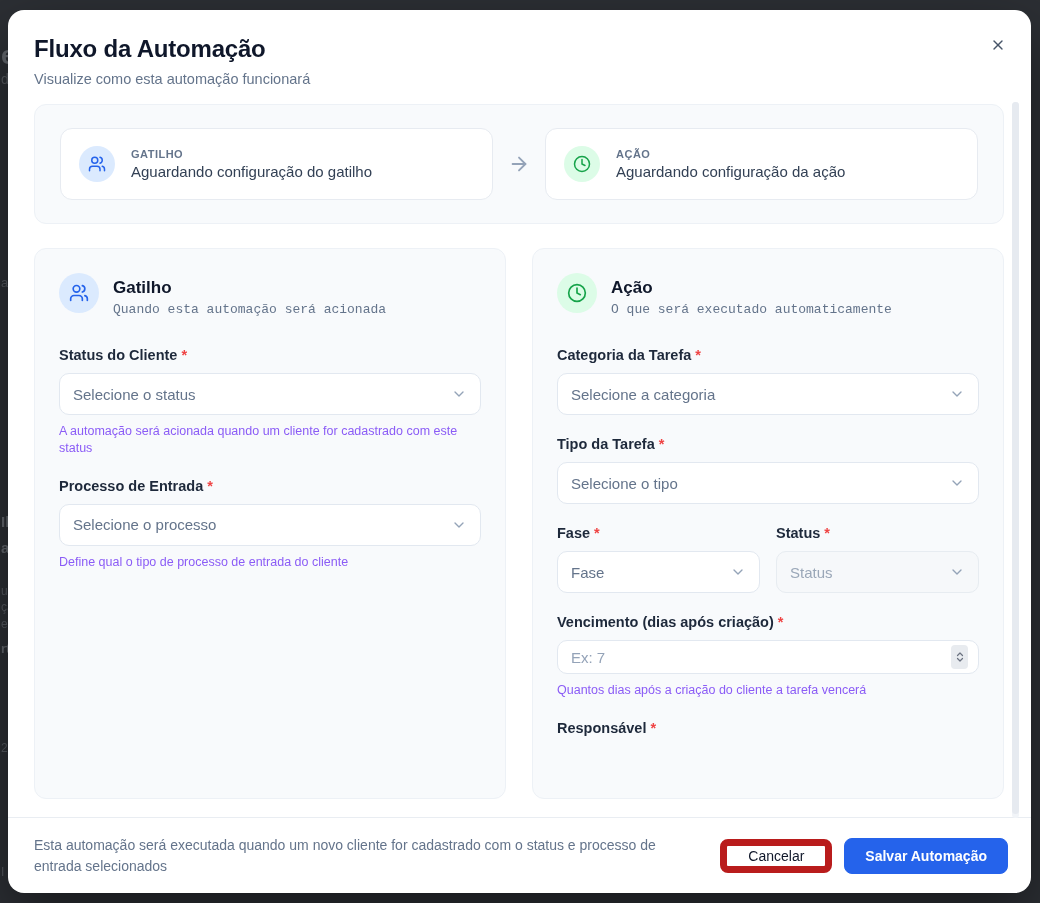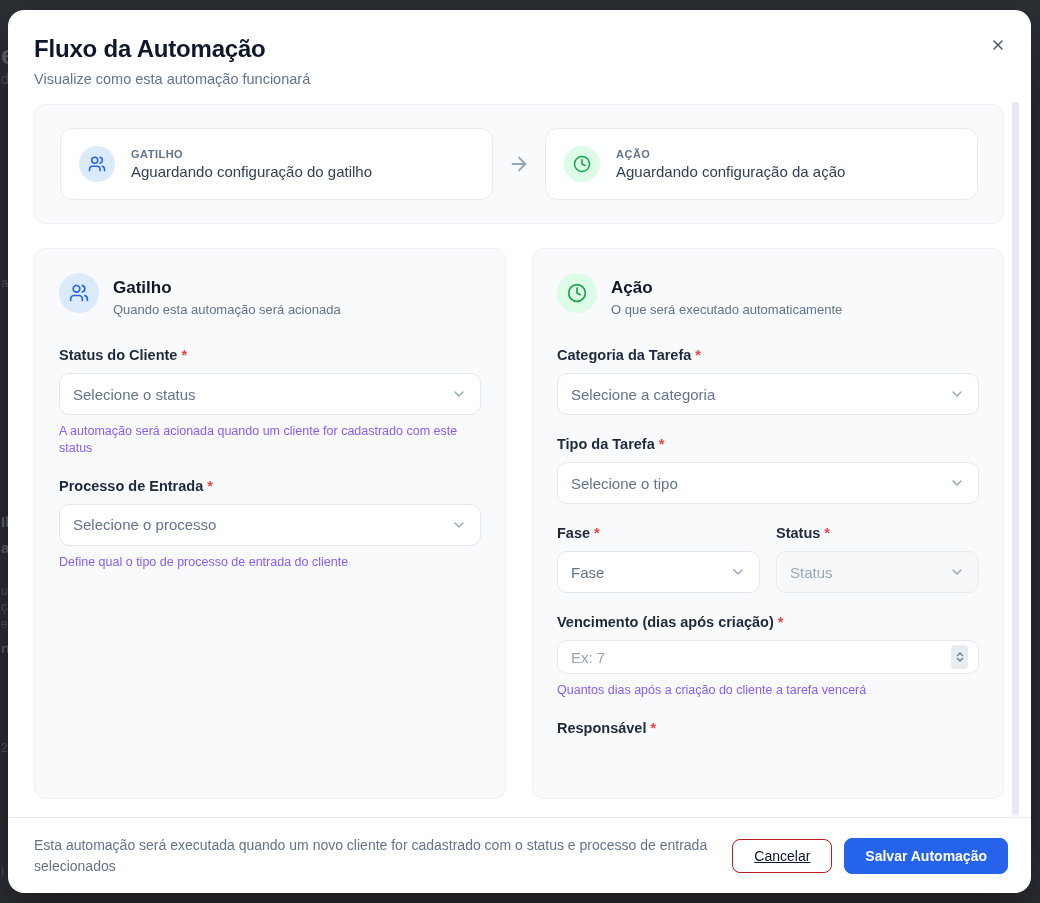--- a/index.html
+++ b/index.html
@@ -34,21 +34,21 @@
   .icon-circle.green{background:#dcfce7;color:#16a34a;}
   .flow-card-text{display:flex;flex-direction:column;min-width:0;}
   .flow-badge{font-size:11px;font-weight:600;letter-spacing:.5px;color:#64748b;}
   .flow-main{font-size:15px;color:#334155;margin-top:3px;white-space:nowrap;}
 
   .panels{display:flex;gap:26px;margin-top:24px;}
   .panel{flex:1 1 0;background:#f8fafc;border:1px solid #edf1f6;border-radius:12px;height:551px;
          box-sizing:border-box;padding:24px;min-width:0;}
   .panel-head{display:flex;gap:14px;align-items:flex-start;}
   .panel-title{margin:5px 0 0;font-size:17px;font-weight:700;color:#0f172a;}
-  .panel-sub{margin:4px 0 0;font-size:13px;color:#64748b;}
+  .panel-sub{margin:4px 0 0;font-size:13px;color:#64748b;font-family:Liberation Mono, monospace;}
 
   .field{margin-top:20px;}
   .field.first{margin-top:29px;}
   .field-label{font-size:14.5px;font-weight:600;color:#1e293b;}
   .req{color:#ef4444;margin-left:4px;font-weight:600;}
   .select{margin-top:9px;height:42px;box-sizing:border-box;background:#ffffff;border:1px solid #e2e8f0;border-radius:10px;
           display:flex;align-items:center;justify-content:space-between;padding:0 13px;cursor:pointer;}
   .select-value{font-size:15px;color:#64748b;}
   .select .caret{color:#94a3b8;display:flex;}
   .select.disabled{background:#f6f8fa;border-color:#e7ecf1;cursor:default;}
@@ -66,21 +66,21 @@
            display:flex;align-items:center;justify-content:center;color:#6b7280;cursor:pointer;}
 
   .scrollbar{position:absolute;right:12px;top:92px;width:7px;height:716px;border-radius:4px;background:#f1f4f8;}
   .scroll-thumb{width:7px;height:712px;border-radius:4px;background:#e6eaf0;}
 
   .modal-footer{flex:0 0 75px;border-top:1px solid #e9edf2;display:flex;align-items:center;justify-content:space-between;
                 padding:0 23px 0 26px;gap:16px;}
   .footer-text{margin:0;font-size:14px;line-height:1.45;color:#64748b;max-width:712px;}
   .footer-actions{display:flex;align-items:center;gap:12px;flex:0 0 auto;}
   .btn{font-family:"Liberation Sans",sans-serif;font-size:14px;font-weight:500;border-radius:8px;cursor:pointer;}
-  .btn-secondary{height:34px;padding:0 21px;background:#ffffff;border:1px solid #b91c1c;color:#0f172a;text-decoration:underline;}
+  .btn-secondary{height:34px;padding:0 21px;background:#ffffff;border:7px solid #b91c1c;color:#0f172a;}
   .btn-primary{height:36px;padding:0 20px;background:#2563eb;border:1px solid #2563eb;color:#ffffff;font-weight:bold;}
 
   svg{display:block;}
 </style>
 </head>
 <body>
 
 <div class="stage">
 
   <span class="bg-frag b" style="top:42px;font-size:26px;">e</span>

